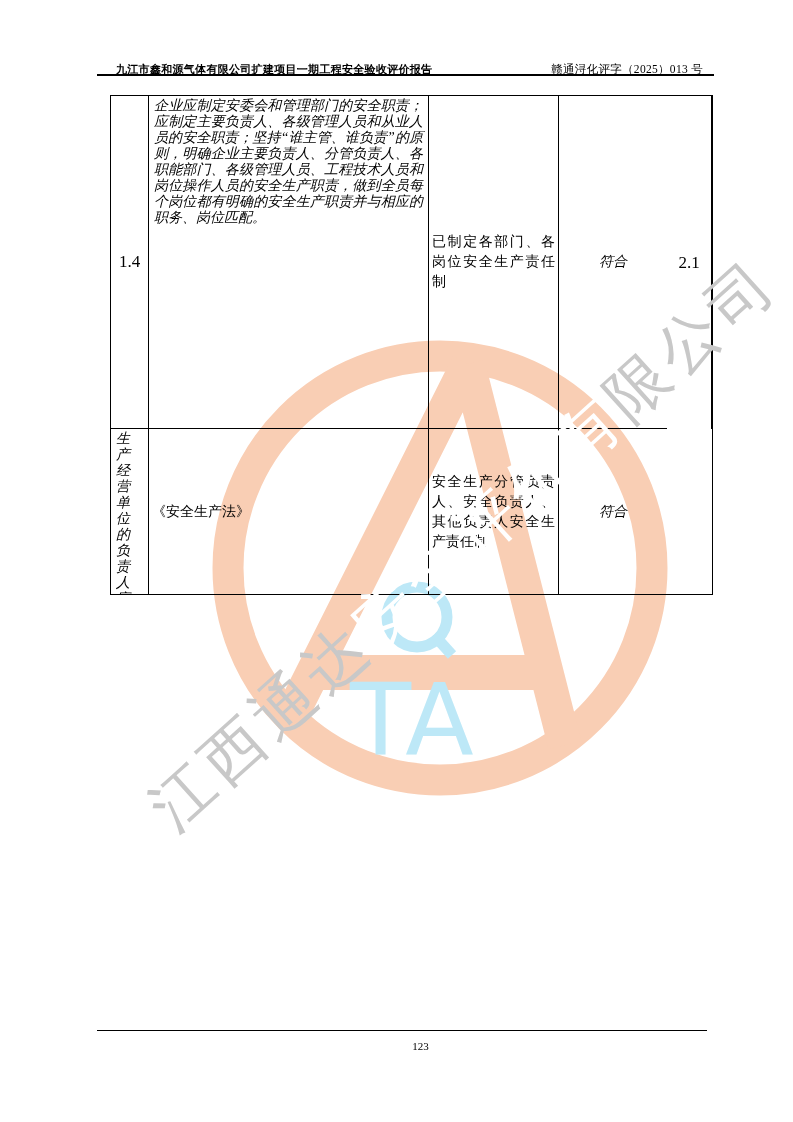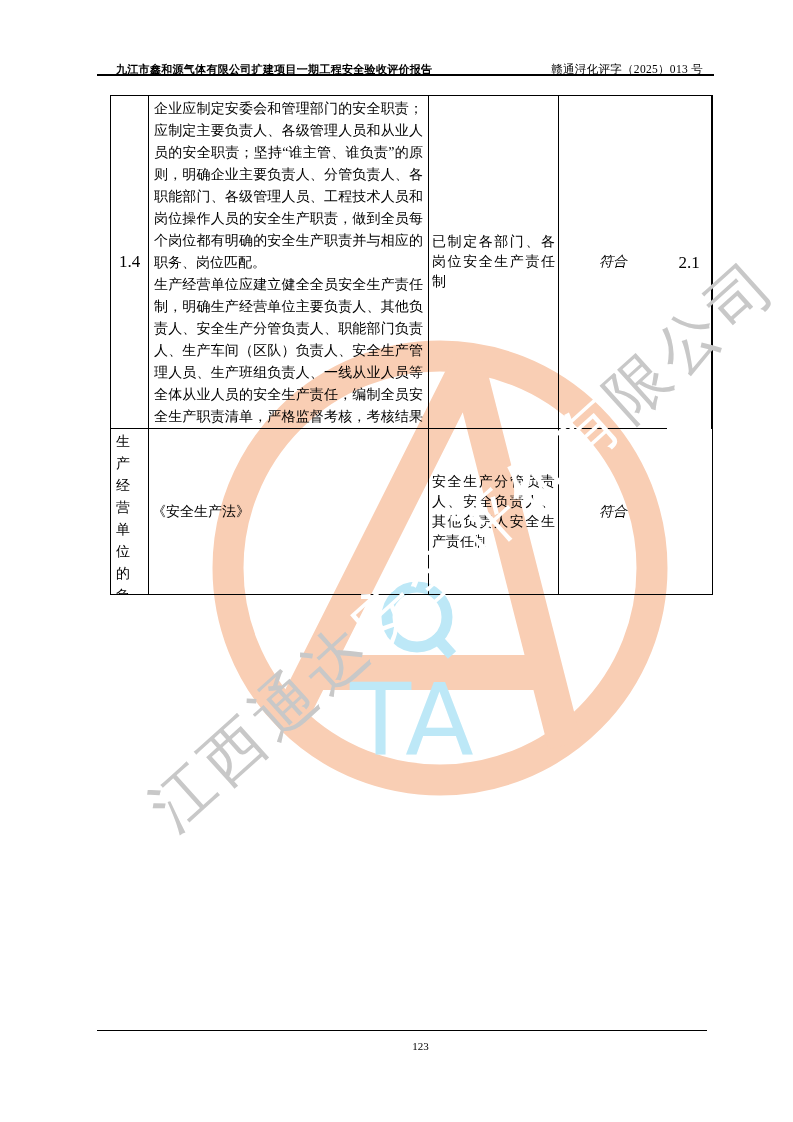--- a/index.html
+++ b/index.html
@@ -61,23 +61,24 @@
     border:1.6px solid #000;
   }
   .cell{
     border-right:1px solid #000;border-bottom:1px solid #000;
     font-size:14px;box-sizing:border-box;overflow:hidden;
   }
   .cell.last-col{border-right:none;font-style:italic;}
   .cell.last-row{border-bottom:none;}
   .c-num{display:flex;align-items:center;justify-content:center;font-size:17px;}
   .c-content{
-    padding:2px 5px 0 5px;line-height:22px;
+    padding:2px 5px 0 5px;line-height:16px;
     text-align:justify;text-justify:inter-ideograph;
     word-break:break-all;
+    font-style:italic;
   }
   .c-content p{margin:0;}
   .c-basis,.c-status{
     display:flex;align-items:center;
     padding:0 3px;line-height:20px;word-break:break-all;
     text-align:justify;
   }
   .c-concl{display:flex;align-items:center;justify-content:center;}
 </style>
 </head>
@@ -98,21 +99,20 @@
 
   <div class="hdr-left">九江市鑫和源气体有限公司扩建项目一期工程安全验收评价报告</div>
   <div class="hdr-right">赣通浔化评字（2025）013 号</div>
   <div class="hdr-rule"></div>
 
   <div class="tbl">
 
     <div class="cell c-num">1.4</div>
     <div class="cell c-content">
       <p>企业应制定安委会和管理部门的安全职责；应制定主要负责人、各级管理人员和从业人员的安全职责；坚持“谁主管、谁负责”的原则，明确企业主要负责人、分管负责人、各职能部门、各级管理人员、工程技术人员和岗位操作人员的安全生产职责，做到全员每个岗位都有明确的安全生产职责并与相应的职务、岗位匹配。</p>
-      <p>生产经营单位应建立健全全员安全生产责任制，明确生产经营单位主要负责人、其他负责人、安全生产分管负责人、职能部门负责人、生产车间（区队）负责人、安全生产管理人员、生产班组负责人、一线从业人员等全体从业人员的安全生产责任，编制全员安全生产职责清单，严格监督考核，考核结果作为从业人员职务调整、收入分配等的重要依据。</p>
     </div>
     <div class="cell c-status">
       <span>已制定各部门、各岗位安全生产责任制</span>
     </div>
     <div class="cell c-concl last-col">符合</div>
 
     <div class="cell c-num last-row">2.1</div>
     <div class="cell c-content last-row">
       <p>生产经营单位的负责人应当依法履行安全生产管理职责，接受安全生产监督管理部门和有关部门的监督检查，接受工会、从业人员对安全生产工作的民主监督。主要负责人对本单位安全生产工作负全面领导责任，分管安全生产的负责人对安全生产工作负直接领导责任；其他负责人对分管业务范围内的安全生产工作负相应领导责任。</p>
     </div>

